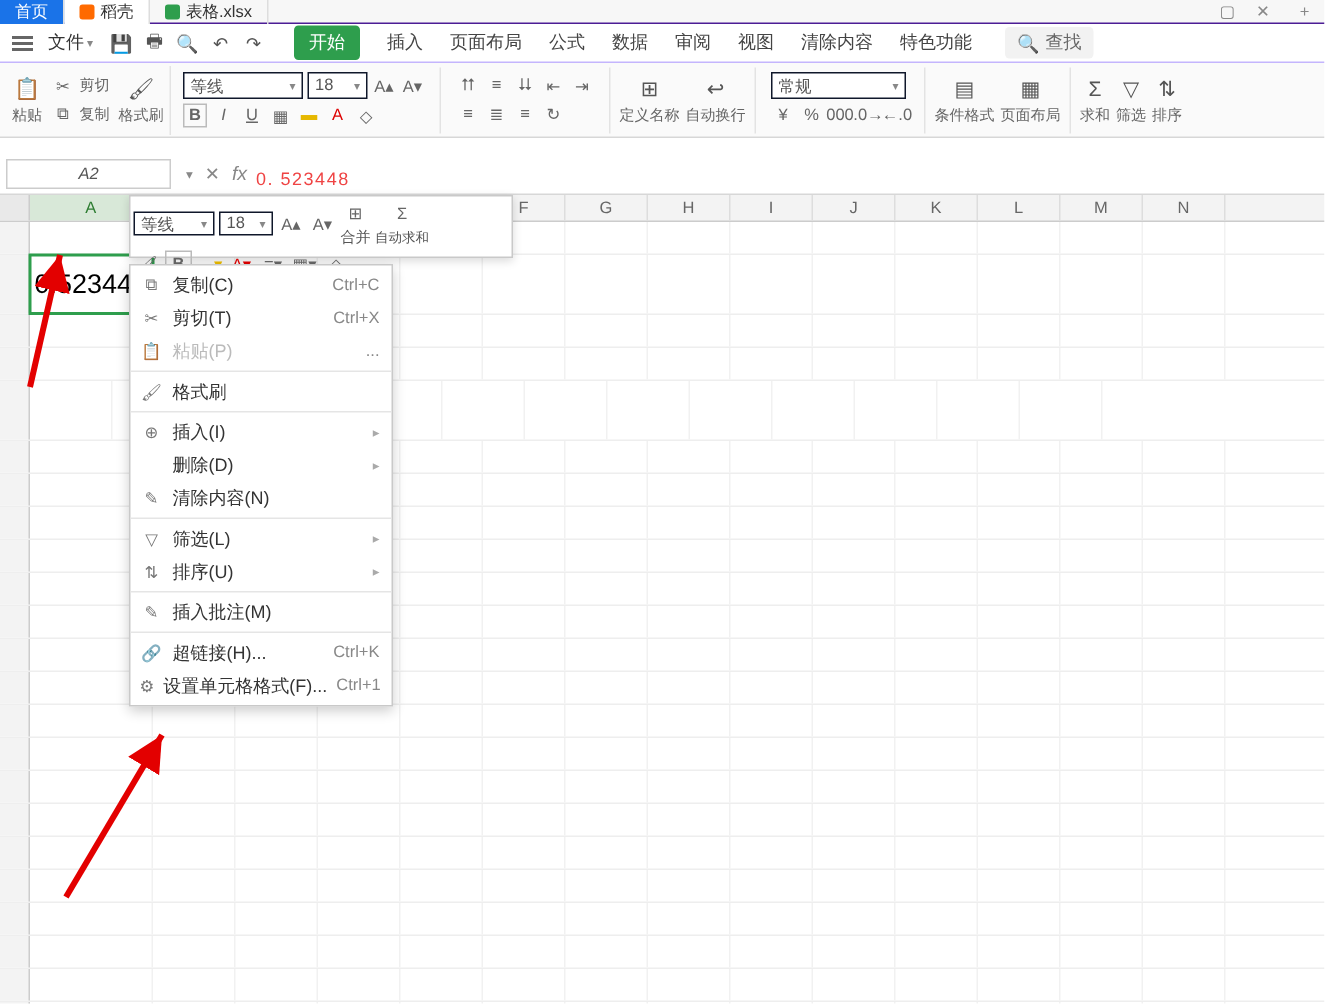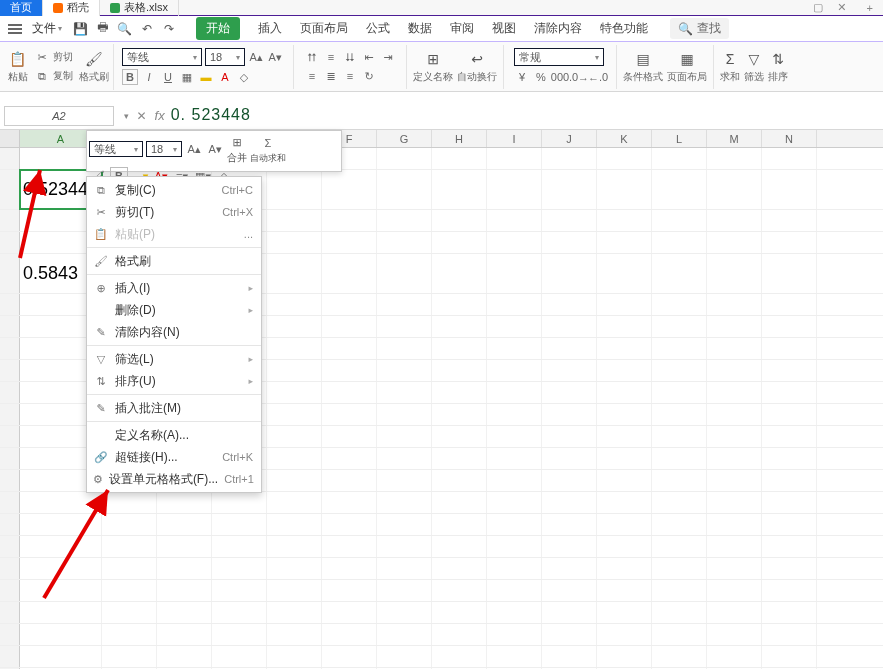--- a/index.html
+++ b/index.html
@@ -41,21 +41,21 @@
   .sel{height:18px;border:1px solid #0f172a;background:#fff;font-size:11px;display:flex;align-items:center;padding:0 4px;min-width:46px;justify-content:space-between;color:#555;}
   .sel .tri{font-size:8px;color:#888;}
   .mini{width:16px;height:16px;display:inline-flex;align-items:center;justify-content:center;color:#666;font-size:11px;border:1px solid transparent;}
   .vsep{width:1px;height:44px;background:#e3e3e3;margin:0 2px;}
 
   
   .fbar { height: 28px; display: flex; align-items: center; border-bottom: 1px solid #d7d7d7; background:#fff; margin-top: 10px;}
   .namebox { width: 110px; height: 20px; border: 1px solid #ccc; margin-left: 4px; display:flex; align-items:center; justify-content:center; font-size:11px; color:#555; font-style: italic;}
   .fx-ctrl{display:flex;align-items:center;gap:8px;margin-left:10px;color:#888;}
   .fx-ctrl .fx{font-style:italic;font-size:13px;}
-  .fx-input{flex:1;height:20px;padding:0 6px;display:flex;align-items:flex-start;font-size:16px;color:#14532d; letter-spacing: 1px;}
+  .fx-input{flex:1;height:20px;padding:0 6px;display:flex;align-items:flex-end;font-size:12px;color:#ef4444; letter-spacing: 1px;}
 
   
   .grid-wrapper{position:relative;}
   .col-headers{display:flex;height:18px;background:#f3f3f3;border-bottom:1px solid #ccc;}
   .corner{width:20px;border-right:1px solid #ccc;background:#e9e9e9;}
   .ch{flex:0 0 55px;border-right:1px solid #ddd;text-align:center;font-size:11px;color:#666;line-height:18px;}
   .ch.colA{flex-basis:82px;background:#d8e8d8;color:#2e7d32;}
   .rows{display:flex;flex-direction:column;}
   .row{display:flex;height:22px;border-bottom:1px solid #eee;}
   .rh{width:20px;background:#f3f3f3;border-right:1px solid #ccc;text-align:center;font-size:10px;color:#777;line-height:22px;}
@@ -357,21 +357,20 @@
         <div class="cell"></div>
         <div class="cell"></div>
         <div class="cell"></div>
         <div class="cell"></div>
         <div class="cell"></div>
         <div class="cell"></div>
         <div class="cell"></div>
       </div>
       <div class="row tall">
         <div class="rh"></div>
-        <div class="cell colA">0.5843</div>
         <div class="cell"></div>
         <div class="cell"></div>
         <div class="cell"></div>
         <div class="cell"></div>
         <div class="cell"></div>
         <div class="cell"></div>
         <div class="cell"></div>
         <div class="cell"></div>
         <div class="cell"></div>
         <div class="cell"></div>
@@ -766,24 +765,20 @@
         <span class="ctx-text">排序(U)</span>
         <span class="ctx-play">▸</span>
       </div>
     <div class="ctx-sep"></div>
     <div class="ctx-item">
         <span class="ctx-ico">✎</span>
         <span class="ctx-text">插入批注(M)</span>
       </div>
     <div class="ctx-sep"></div>
     <div class="ctx-item">
-        <span class="ctx-ico"></span>
-        <span class="ctx-text">定义名称(A)...</span>
-      </div>
-    <div class="ctx-item">
         <span class="ctx-ico">🔗</span>
         <span class="ctx-text">超链接(H)...</span>
         <span class="ctx-right">Ctrl+K</span>
       </div>
     <div class="ctx-item">
         <span class="ctx-ico">⚙</span>
         <span class="ctx-text">设置单元格格式(F)...</span>
         <span class="ctx-right">Ctrl+1</span>
       </div>
   </div>

